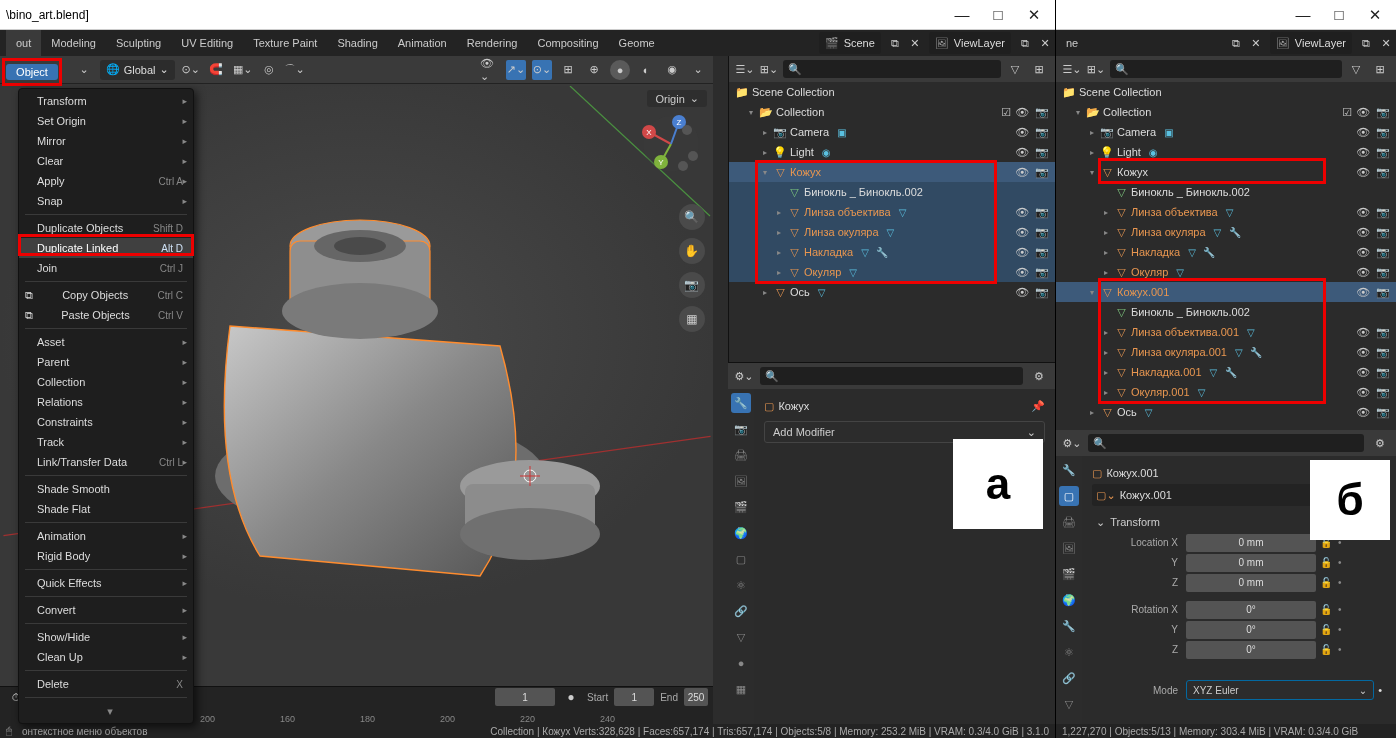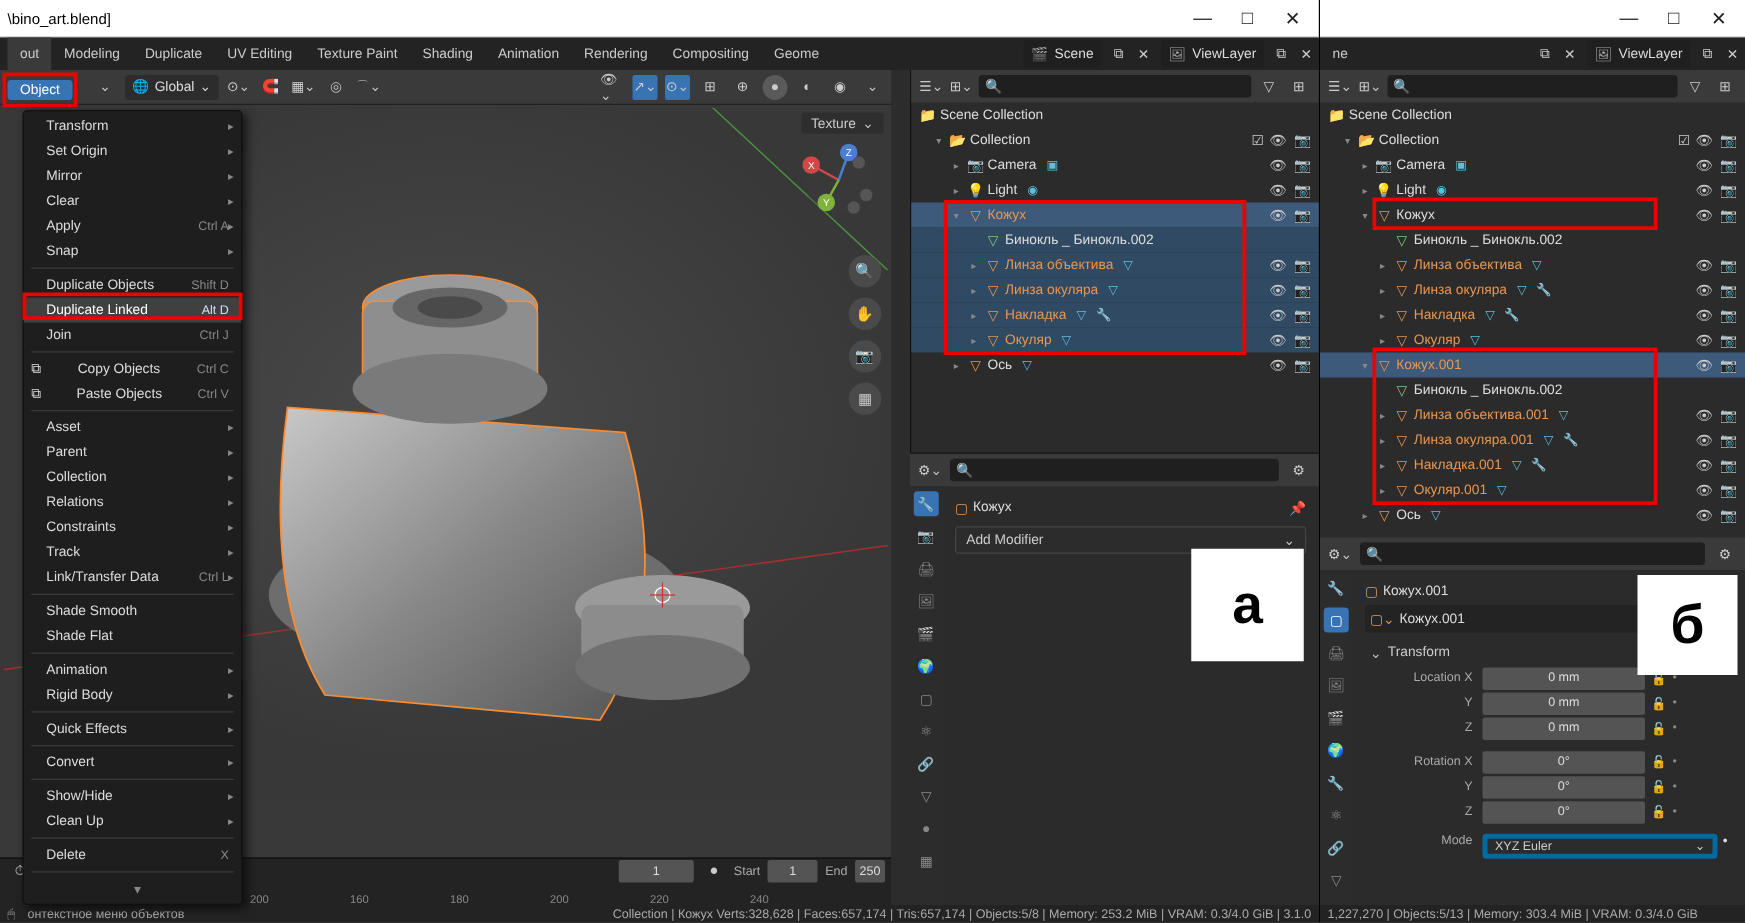--- a/index.html
+++ b/index.html
@@ -95,42 +95,42 @@
 
 .side-outliner { position:absolute; top:56px; left:0; width:340px; height:374px; background:#2b2b2b; }
 .side-props { position:absolute; top:430px; left:0; width:340px; bottom:14px; background:#2b2b2b; }
 .xform-panel { padding:6px 8px; }
 .xform-hdr { height:20px; display:flex; align-items:center; gap:5px; font-size:11px; color:#ccc; }
 .xform-row { display:flex; align-items:center; height:19px; gap:4px; margin:1px 0; }
 .xform-row .lbl { width:86px; text-align:right; font-size:10px; color:#aaa; padding-right:4px; }
 .xform-row .val { width:130px; height:18px; background:#545454; border-radius:2px; font-size:10px; text-align:center; line-height:18px; color:#ddd; }
 .xform-row .lock { width:14px; color:#888; font-size:10px; text-align:center; }
 .xform-row .dot { width:10px; color:#888; font-size:10px; }
-.mode-row { display:flex; height:22px; gap:4px; margin-top:8px; }
-.mode-row .sel { flex:1; height:20px; background:#2c2c2c; border:4px solid #0369a1; border-radius:3px; font-size:10px; color:#ccc; display:flex; align-items:center; justify-content:space-between; padding:0 6px; }
+.mode-row { display:flex; align-items:center; height:22px; gap:4px; margin-top:20px; }
+.mode-row .sel { flex:1; height:20px; background:#2c2c2c; border:1px solid #0369a1; border-radius:3px; font-size:10px; color:#ccc; display:flex; align-items:center; justify-content:space-between; padding:0 6px; }
 </style>
 </head>
 <body>
 
 <div class="win-row">
 
 <div class="main-win">
   <div class="titlebar">
     <span>\bino_art.blend]</span>
     <div class="win-btns">
       <span>—</span>
       <span>□</span>
       <span>✕</span>
     </div>
   </div>
 
   <div class="top-menu">
     <span class="tab cur">out</span>
     <span class="tab">Modeling</span>
-    <span class="tab">Duplicate</span>
+    <span class="tab">Sculpting</span>
     <span class="tab">UV Editing</span>
     <span class="tab">Texture Paint</span>
     <span class="tab">Shading</span>
     <span class="tab">Animation</span>
     <span class="tab">Rendering</span>
     <span class="tab">Compositing</span>
     <span class="tab">Geome</span>
     <div style="flex:1"></div>
     <div class="scene-pick">
           <span class="ic">🎬</span>
@@ -208,21 +208,21 @@
 
         <g transform="translate(150,70)">
           <circle r="6" fill="none" stroke="#fff" stroke-width="1"></circle>
           <line x1="-10" y1="0" x2="10" y2="0" stroke="#c33"></line>
           <line x1="0" y1="-10" x2="0" y2="10" stroke="#c33"></line>
         </g>
       </g>
     </svg>
   </div>
   <div class="options-pill">
-        <span>Texture</span>
+        <span>Origin</span>
         <span>⌄</span>
       </div>
 
   <svg class="gizmo" viewBox="0 0 64 64">
     <circle cx="32" cy="32" r="28" fill="#3a3a3a" opacity=".3"></circle>
     <line x1="32" y1="32" x2="10" y2="20" stroke="#d04848" stroke-width="2"></line>
         <circle cx="10" cy="20" r="7" fill="#d04848"></circle>
         <text x="10" y="23" font-size="8" text-anchor="middle" fill="#fff">X</text>
     <line x1="32" y1="32" x2="22" y2="50" stroke="#7fb33c" stroke-width="2"></line>
         <circle cx="22" cy="50" r="7" fill="#7fb33c"></circle>

